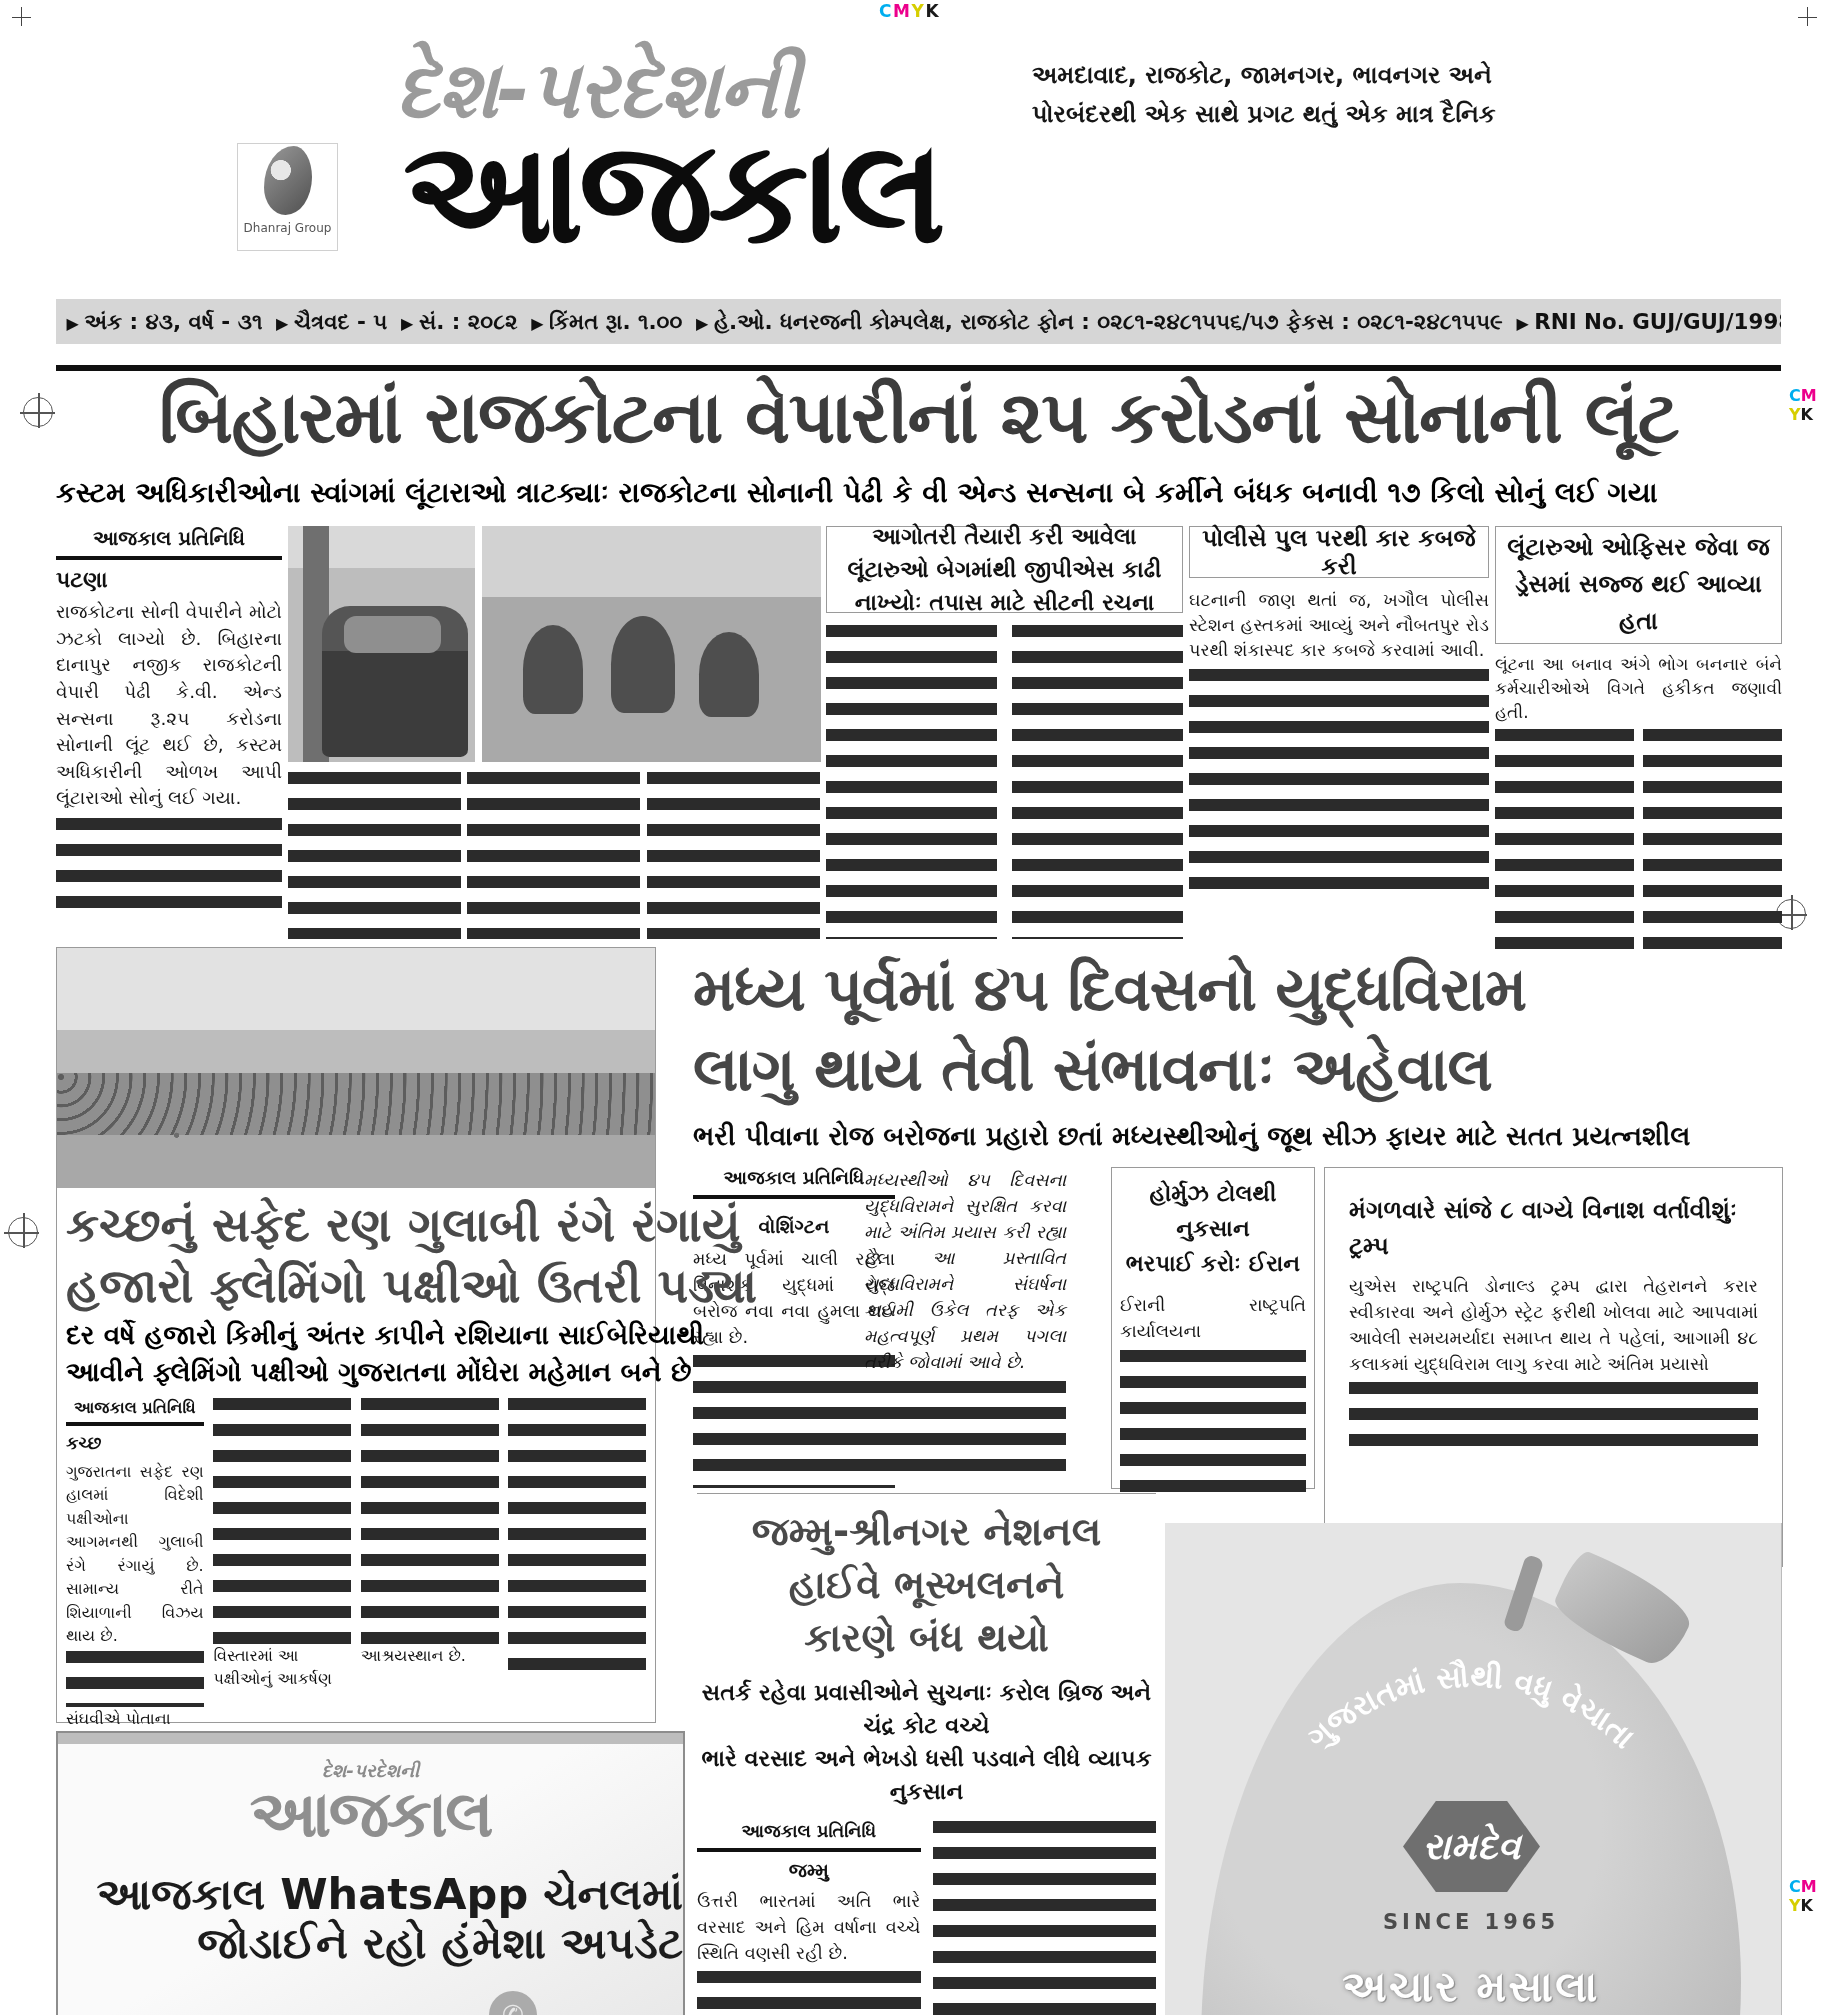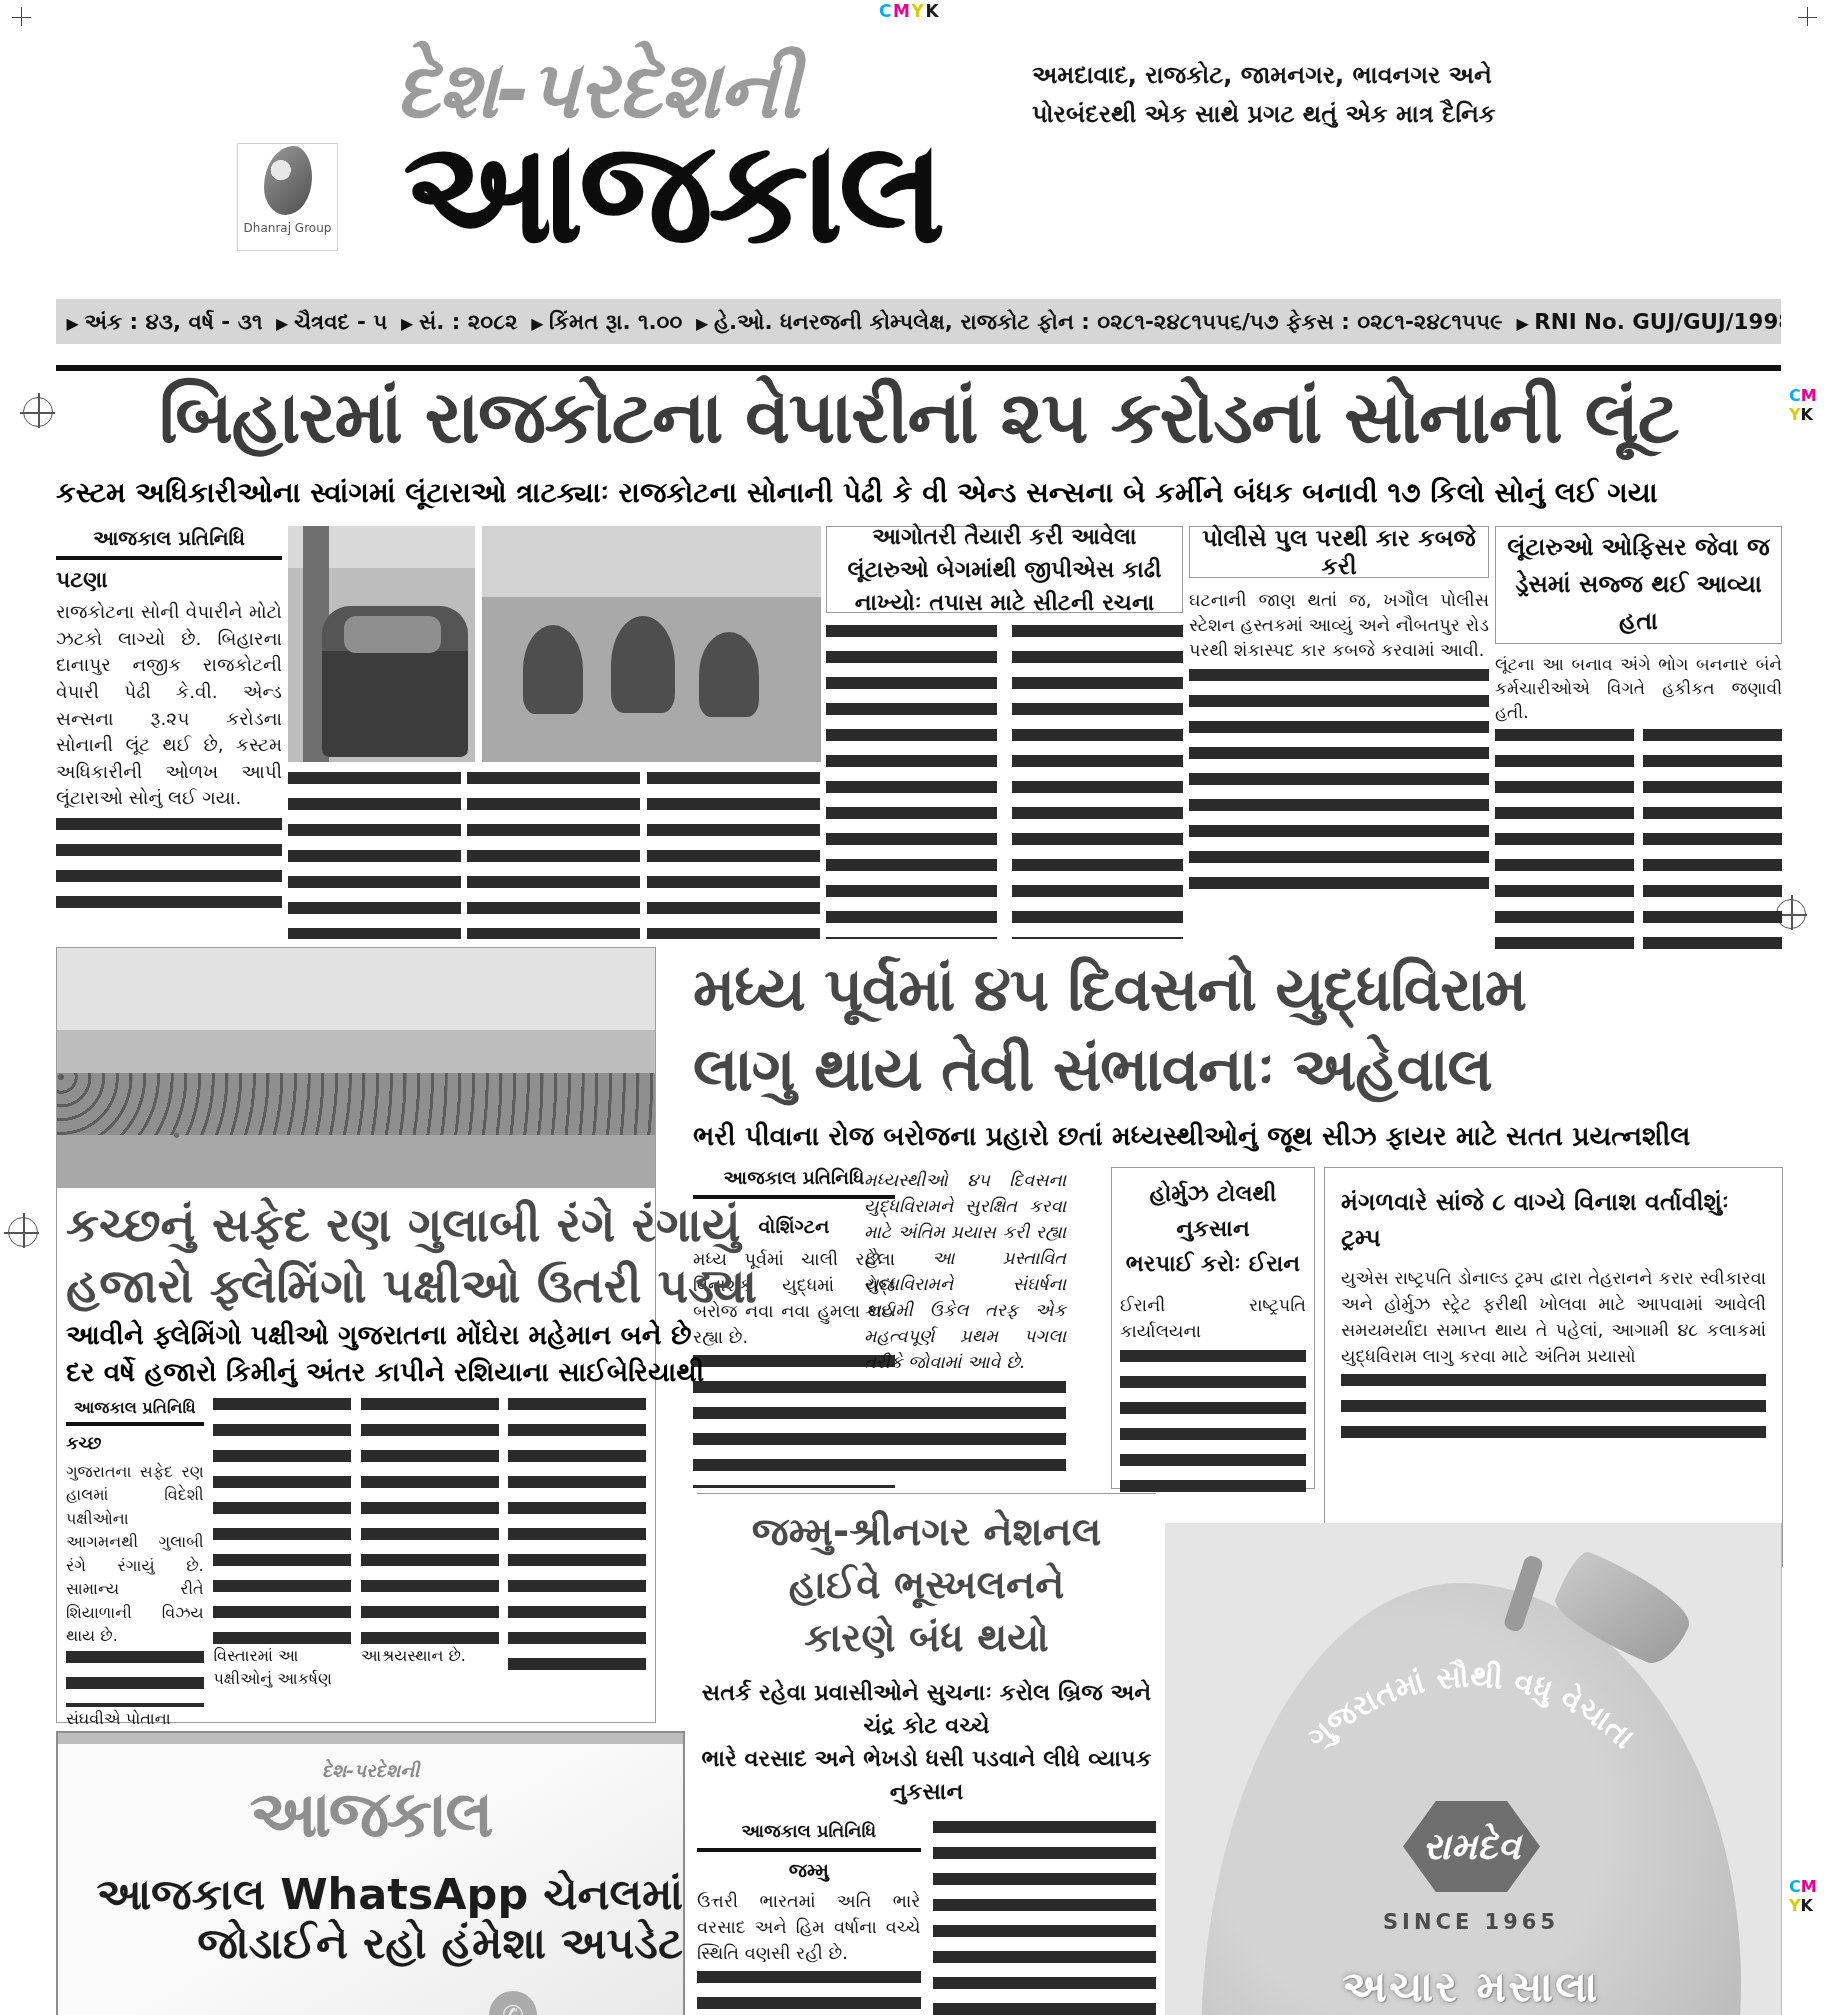--- a/index.html
+++ b/index.html
@@ -220,35 +220,35 @@
     <div class="greek" style="height:97px;margin-top:5.6px;"></div>
   </div>
   <div class="abs boxed" style="left:1111px;top:1167px;width:204px;height:322px;padding:8px;">
     <div class="kicker" style="font-size:22.6px;line-height:35px;">
       <div>હોર્મુઝ ટોલથી નુકસાન</div>
       <div>ભરપાઈ કરોઃ ઈરાન</div>
     </div>
     <p class="bodytext just" style="margin:10.5px 0 0;font-size:17.7px;line-height:26px;">ઈરાની રાષ્ટ્રપતિ કાર્યાલયના</p>
     <div class="greek" style="height:153px;margin-top:6.4px;"></div>
   </div>
-  <div class="abs boxed" style="left:1324px;top:1167px;width:459px;height:400px;padding:16px;">
+  <div class="abs boxed" style="left:1324px;top:1167px;width:459px;height:400px;padding:24px;">
     <div style="font-size:24px;line-height:36px;font-weight:900;">મંગળવારે સાંજે ૮ વાગ્યે વિનાશ વર્તાવીશુંઃ ટ્રમ્પ</div>
     <p class="bodytext just" style="margin:8.9px 0 0;font-size:17.7px;line-height:26px;">યુએસ રાષ્ટ્રપતિ ડોનાલ્ડ ટ્રમ્પ દ્વારા તેહરાનને કરાર સ્વીકારવા અને હોર્મુઝ સ્ટ્રેટ ફરીથી ખોલવા માટે આપવામાં આવેલી સમયમર્યાદા સમાપ્ત થાય તે પહેલાં, આગામી ૪૮ કલાકમાં યુદ્ધવિરામ લાગુ કરવા માટે અંતિમ પ્રયાસો</p>
     <div class="greek" style="height:73px;margin-top:5.6px;"></div>
   </div>
 
   <div class="abs" style="left:56px;top:947px;width:600px;height:776px;border:1.2px solid #9a9a9a;box-sizing:border-box;">
     <div class="photo ph-flam" style="width:100%;height:240px;position:relative;">
       <div class="band"></div>
     </div>
     <div style="padding:5.6px 8.9px 0;">
       <div class="fl-head nowrap">કચ્છનું સફેદ રણ ગુલાબી રંગે રંગાયું</div>
       <div class="fl-head nowrap">હજારો ફ્લેમિંગો પક્ષીઓ ઉતરી પડ્યા</div>
+      <div class="fl-sub nowrap">દર વર્ષે હજારો કિમીનું અંતર કાપીને રશિયાના સાઈબેરિયાથી</div>
       <div class="fl-sub nowrap">આવીને ફ્લેમિંગો પક્ષીઓ ગુજરાતના મોંઘેરા મહેમાન બને છે</div>
-      <div class="fl-sub nowrap">દર વર્ષે હજારો કિમીનું અંતર કાપીને રશિયાના સાઈબેરિયાથી</div>
       <div style="display:flex;gap:9.7px;margin-top:8px;height:282px;">
         <div style="flex:1;">
           <div class="byline-box">
             <div class="nm" style="font-size:16px;">આજકાલ પ્રતિનિધિ</div>
             <div class="pl" style="font-size:17.7px;">કચ્છ</div>
           </div>
           <p class="bodytext just" style="margin:5.6px 0 0;font-size:16px;line-height:23.4px;">ગુજરાતના સફેદ રણ હાલમાં વિદેશી પક્ષીઓના આગમનથી ગુલાબી રંગે રંગાયું છે. સામાન્ય રીતે શિયાળાની વિઝય થાય છે.</p>
           <div class="greek" style="height:56px;margin-top:4px;"></div>
           <div style="font-size:16px;line-height:23.4px;">સંઘવીએ પોતાના સોશિયલ મીડિયા</div>
         </div>

